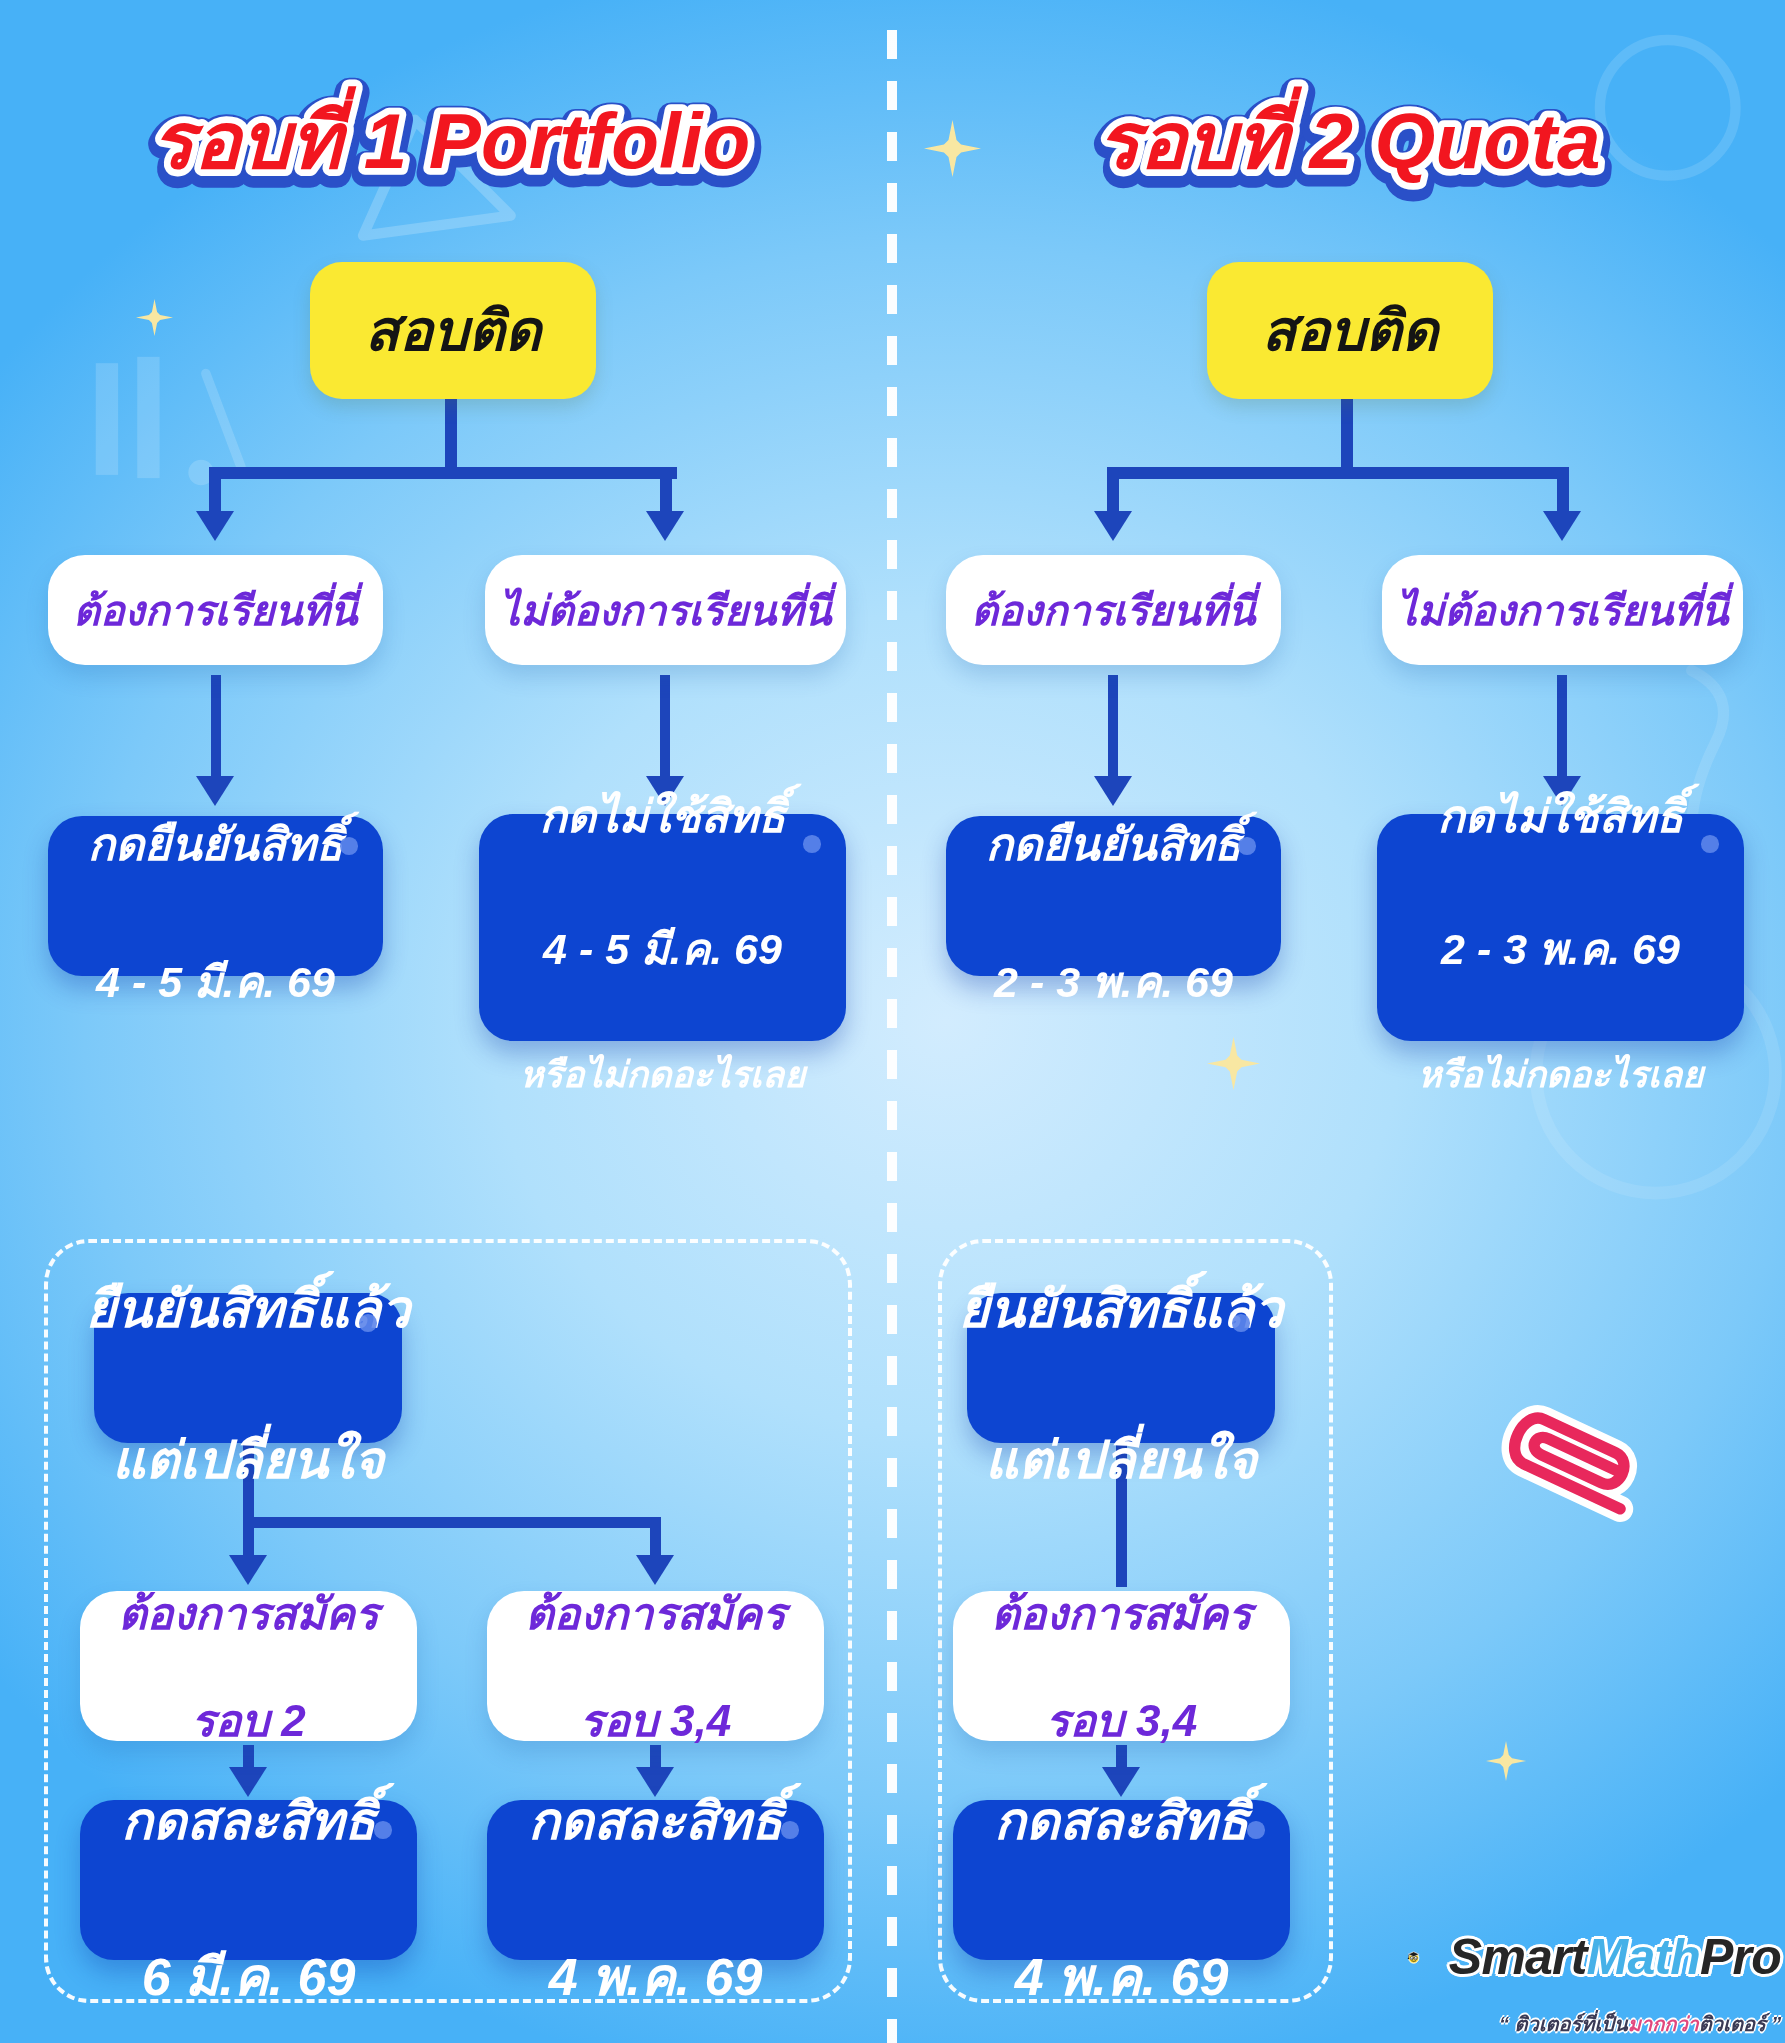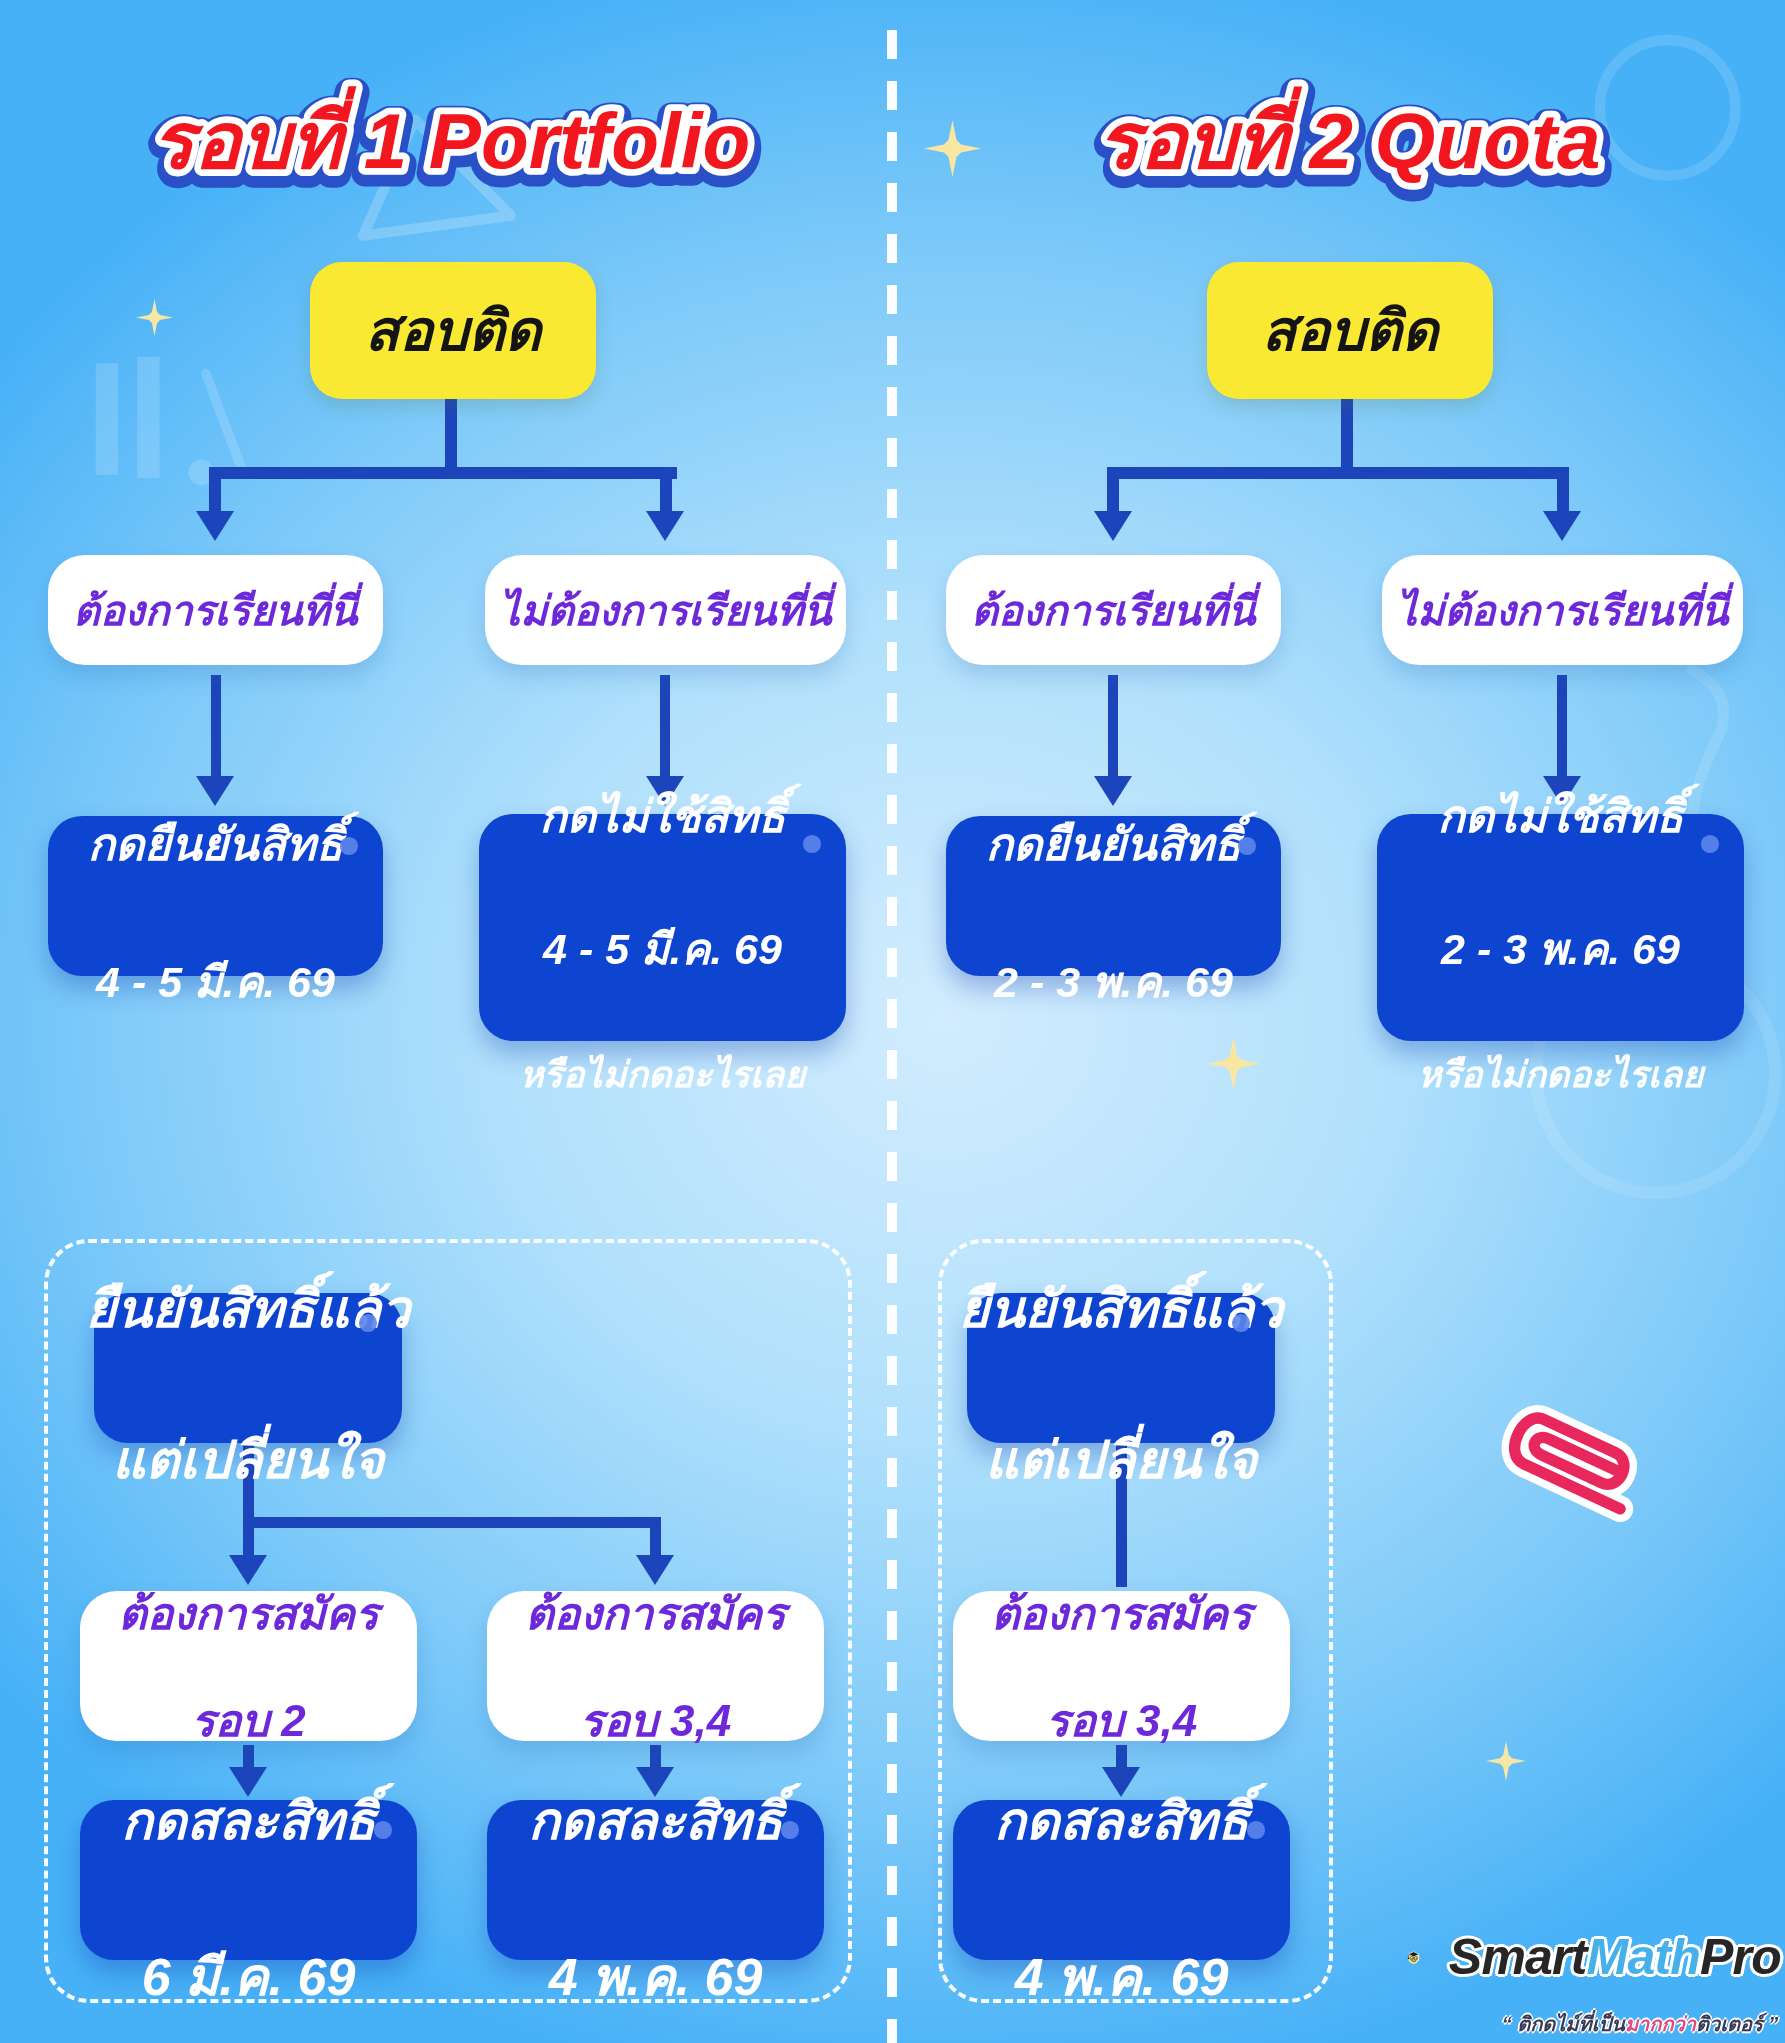--- a/index.html
+++ b/index.html
@@ -284,17 +284,17 @@
         <circle cx="20" cy="72" r="6" fill="#1b1b1b"></circle>
         <circle cx="47" cy="70" r="13" fill="#ffffff" stroke="#1a1a1a" stroke-width="5"></circle>
         <circle cx="79" cy="70" r="13" fill="#ffffff" stroke="#1a1a1a" stroke-width="5"></circle>
         <line x1="60" y1="70" x2="66" y2="70" stroke="#1a1a1a" stroke-width="5"></line>
         <circle cx="49" cy="72" r="4.5" fill="#1a1a1a"></circle>
         <circle cx="81" cy="72" r="4.5" fill="#1a1a1a"></circle>
         <path d="M 48 92 Q 63 102 78 92" stroke="#1a1a1a" stroke-width="5" stroke-linecap="round" fill="none"></path>
       </svg>
       <div class="brand"><span class="brand-dark">Smart</span><span class="brand-blue">Math</span><span class="brand-dark">Pro</span></div>
     </div>
-    <div class="tagline"><span>“ ติกดไม์ที่เป็น</span><span class="tagline-pink">มากกว่า</span><span>ติวเตอร์ ”</span></div>
+    <div class="tagline"><span>“ ติวเตอร์ที่เป็น</span><span class="tagline-pink">มากกว่า</span><span>ติวเตอร์ ”</span></div>
   </div>
 
 </div>
 
 
 </body></html>

